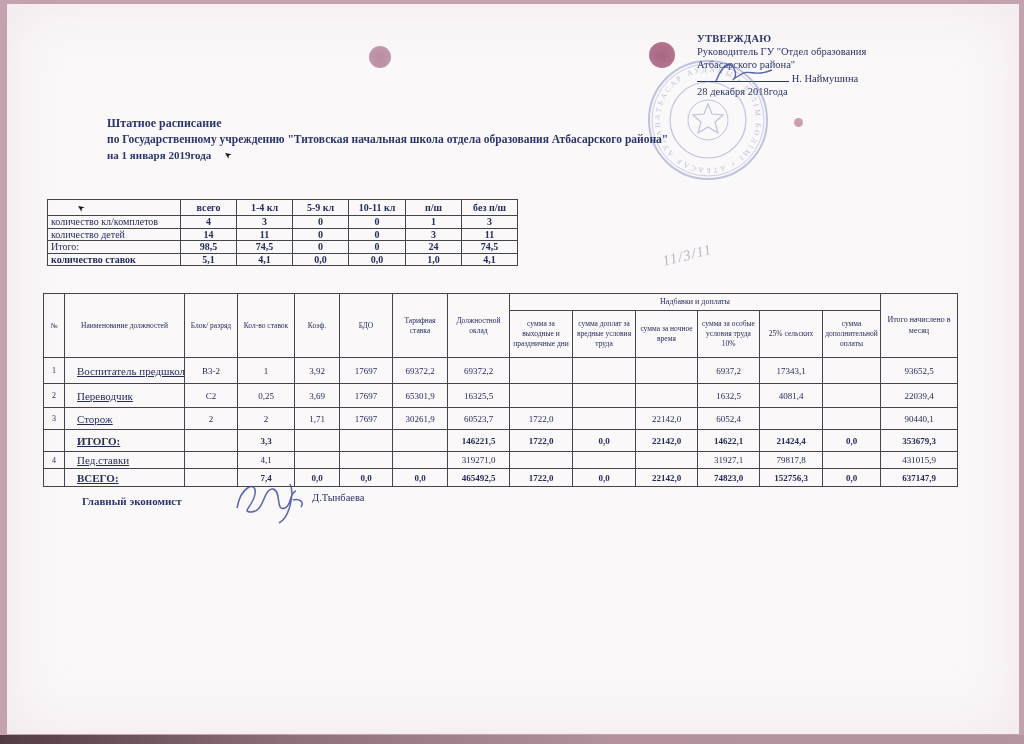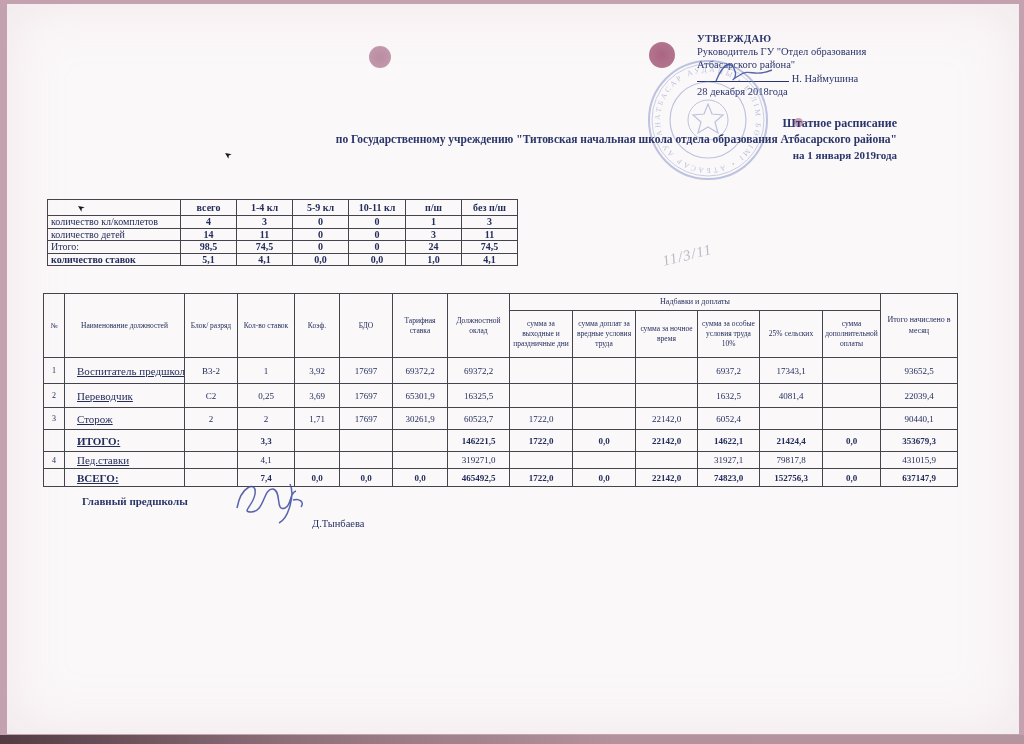--- a/index.html
+++ b/index.html
@@ -14,21 +14,21 @@
   .paper{
     position:absolute;left:7px;top:4px;width:1012px;height:730px;
     background:#fbf8f9;
     box-shadow:inset 0 0 60px rgba(205,175,185,.22);
   }
   
   .approval{position:absolute;left:690px;top:28px;width:260px;font-size:10.5px;line-height:13px;color:#2a356b;}
   .approval .hd{font-weight:bold;letter-spacing:.3px;}
   .sig-line{display:inline-block;width:92px;border-bottom:1.2px solid #2a356b;height:10px;}
   
-  .doc-title{position:absolute;left:100px;top:112px;width:790px;text-align:right;font-weight:bold;color:#2a356b;}
+  .doc-title{position:absolute;left:100px;top:112px;width:790px;text-align:left;font-weight:bold;color:#2a356b;}
   .doc-title .l1{font-size:12px;line-height:15px;}
   .doc-title .l2{font-size:11.5px;line-height:16px;}
   .doc-title .l3{font-size:11.5px;line-height:16px;}
   .doc-title .l4{font-size:11px;line-height:16px;}
   
   table{border-collapse:collapse;position:absolute;table-layout:fixed;color:#222d5c;}
   td,th{border:1px solid #44444c;overflow:hidden;white-space:nowrap;padding:0 1px;}
   .t1{left:40px;top:195px;width:470px;font-size:10px;}
   .t1 th{height:15px;font-weight:bold;text-align:center;}
   .t1 td{height:11.5px;text-align:center;font-weight:bold;}
@@ -45,21 +45,21 @@
   .t2 td.num{font-size:8px;}
   .t2 tbody tr:nth-child(1) td{height:25px;}
   .t2 tbody tr:nth-child(2) td{height:23px;}
   .t2 tbody tr:nth-child(3) td{height:21px;}
   .t2 tbody tr:nth-child(4) td{height:21px;}
   .t2 tbody tr:nth-child(5) td{height:16px;}
   .t2 tbody tr:nth-child(6) td{height:17px;}
   .t2 tr.bold td{font-weight:bold;}
   
   .footer-role{position:absolute;left:75px;top:491px;font-size:11px;font-weight:600;color:#2a356b;}
-  .footer-name{position:absolute;left:305px;top:514px;font-size:10.5px;color:#2a356b;}
+  .footer-name{position:absolute;left:305px;top:488px;font-size:10.5px;color:#2a356b;}
   
   .stamp{position:absolute;left:637px;top:52px;width:128px;height:128px;opacity:.5;}
   .hole{position:absolute;border-radius:50%;}
   .hole1{left:362px;top:42px;width:22px;height:22px;background:radial-gradient(circle,#b98da2,#c59cae);}
   .hole2{left:642px;top:38px;width:26px;height:26px;background:radial-gradient(circle,#aa6583,#b67b92);}
   .hole3{left:787px;top:114px;width:9px;height:9px;background:#c99fb0;}
   .ink-mark{position:absolute;font-size:9px;color:#15151c;transform:rotate(215deg);}
   .pencil-note{position:absolute;left:655px;top:243px;font-size:15px;font-style:italic;
     color:rgba(125,125,145,.5);transform:rotate(-14deg);letter-spacing:1px;}
   .sig-svg{position:absolute;}
@@ -315,21 +315,21 @@
           <td>0,0</td>
           <td>22142,0</td>
           <td>74823,0</td>
           <td>152756,3</td>
           <td>0,0</td>
           <td>637147,9</td>
         </tr>
       </tbody>
   </table>
 
-  <div class="footer-role">Главный предшколы</div>
+  <div class="footer-role">Главный экономист</div>
   <svg class="sig-svg sig2" width="85" height="52" viewBox="0 0 85 52">
     <path d="M8 32 C 12 10, 28 4, 26 18 C 24 30, 12 36, 22 36 C 36 36, 34 12, 44 13 C 53 15, 46 36, 56 32 C 63 29, 60 17, 67 15 M61 8 C 66 18, 60 42, 50 47 M64 24 C 70 22, 76 26, 72 31" fill="none" stroke="#3b4ba0" stroke-width="1.5" opacity="0.85"></path>
   </svg>
   <div class="footer-name">Д.Тынбаева</div>
 
 </div>
 
 <div class="scan-bottom"></div>
 
 </body></html>

